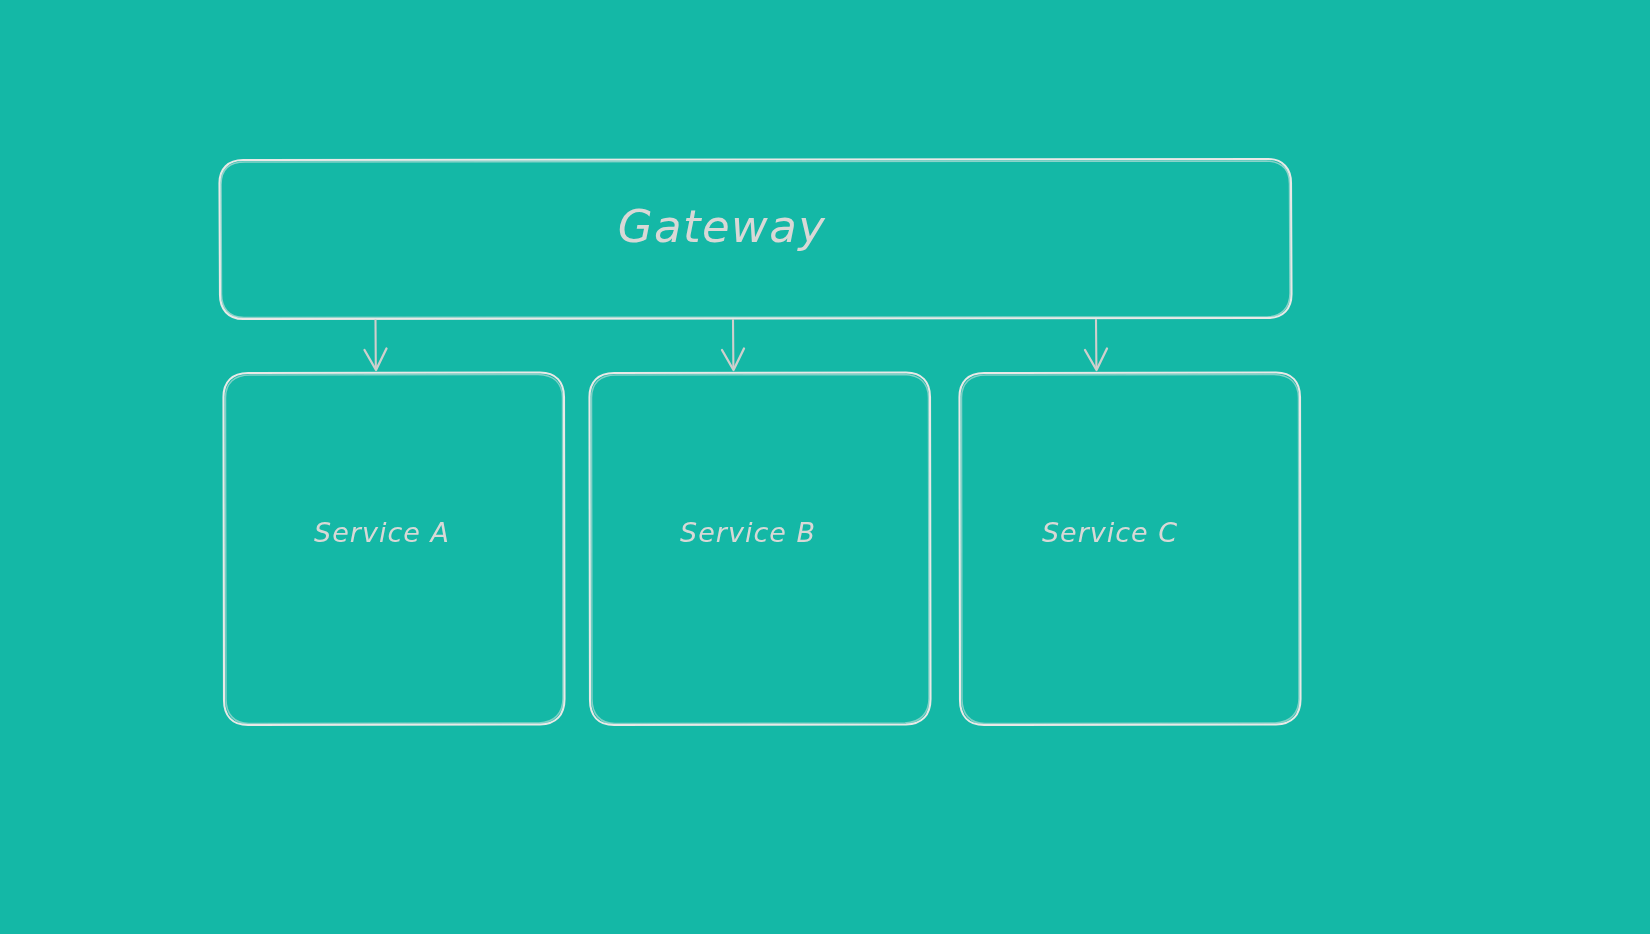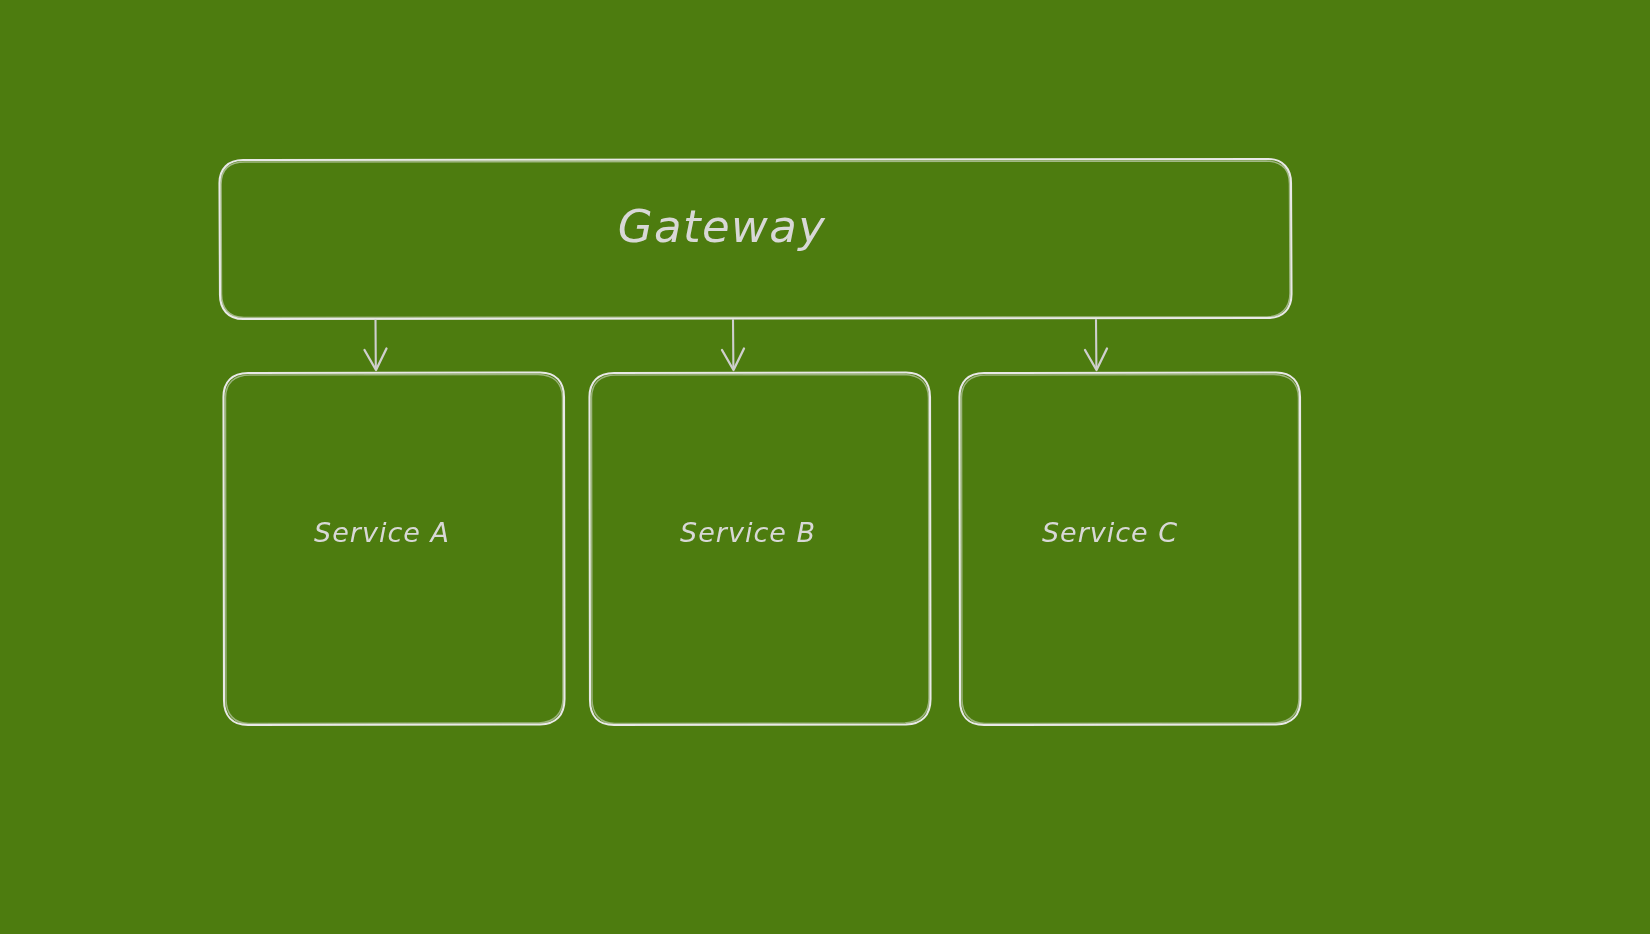--- a/index.html
+++ b/index.html
@@ -63,21 +63,21 @@
   }
   .node-label.service-label {
     font-size: 27px;
     font-style: italic;
     letter-spacing: 1.0px;
   }
 </style>
 </head>
 <body>
 
-<div id="canvas-root" style="background: #4d7c0f;">
+<div id="canvas-root" style="background: #14b8a6;">
 
   <svg id="diagram-svg" viewBox="0 0 1650 934" xmlns="http://www.w3.org/2000/svg">
 
     <g>
       <path class="node-shape" d="M 243 151
                L 1268 150
                C 1283 150 1291 160 1291 174
                L 1291.5 285
                C 1291.5 300 1283 309 1268 309
                L 243 310

